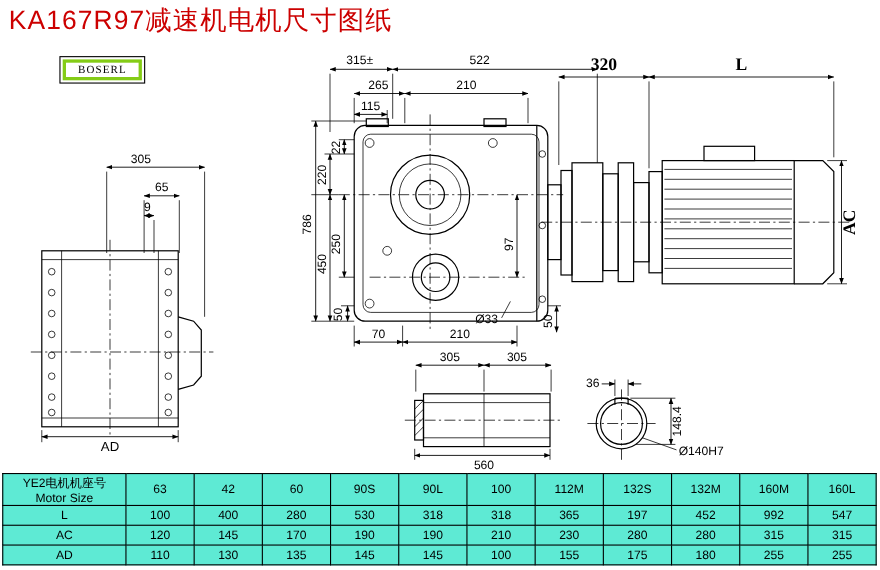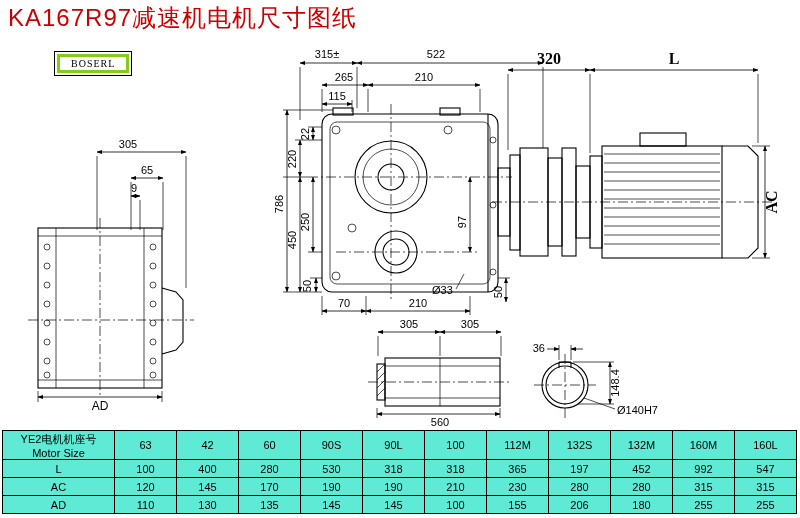--- a/index.html
+++ b/index.html
@@ -290,19 +290,19 @@
   </tr>
   <tr>
     <th>AD</th>
     <td>110</td>
     <td>130</td>
     <td>135</td>
     <td>145</td>
     <td>145</td>
     <td>100</td>
     <td>155</td>
-    <td>206</td>
+    <td>175</td>
     <td>180</td>
     <td>255</td>
     <td>255</td>
   </tr>
 </tbody>
   </table>
 
 </body></html>

